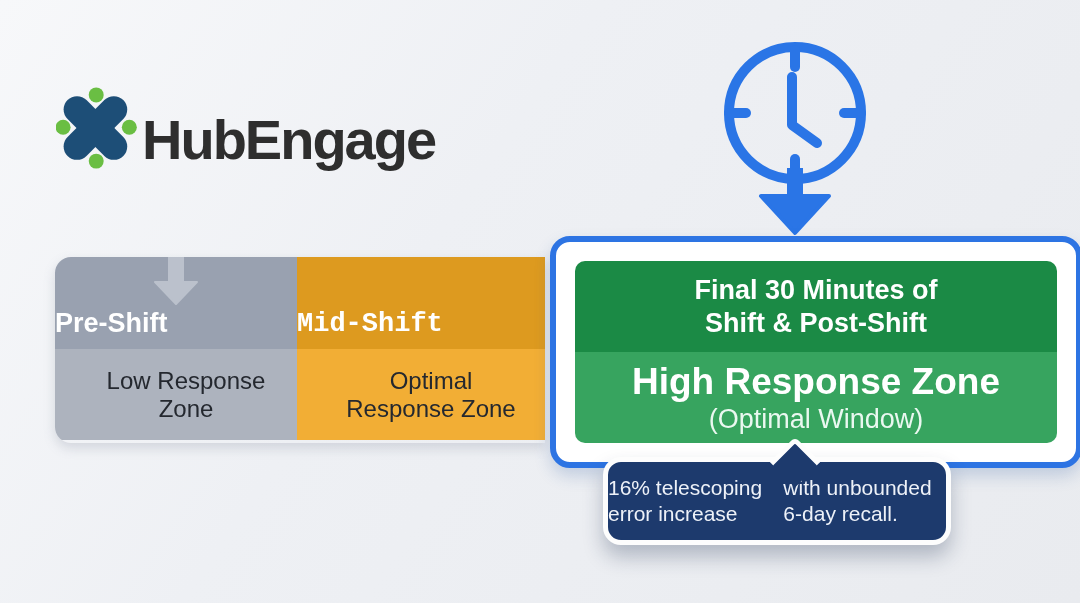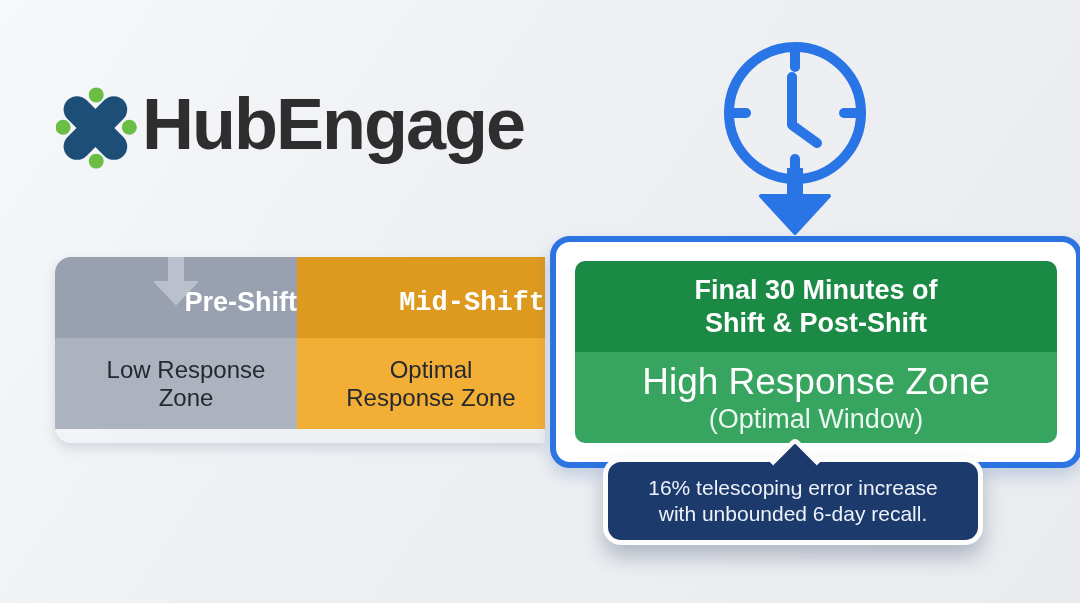--- a/index.html
+++ b/index.html
@@ -12,43 +12,43 @@
     position: relative;
     width: 1080px; height: 603px;
     background: linear-gradient(125deg, #f7f8fa 0%, #eef0f4 40%, #e9ebef 100%);
     overflow: hidden;
   }
 
   
   .logo-wrap { position: absolute; left: 56px; top: 84px; display: flex; align-items: flex-start; }
   .logo-icon { width: 82px; height: 88px; }
   .brand-name {
-    position: absolute; left: 86px; top: 0px;
-    font-size: 72px; font-weight: 600; letter-spacing: -2px;
+    position: absolute; left: 86px; top: 16px;
+    font-size: 56px; font-weight: 600; letter-spacing: -2px;
     color: #2e2e2e; line-height: 80px; white-space: nowrap;
   }
 
   
   .clock-svg { position: absolute; left: 713px; top: 36px; width: 164px; height: 200px; }
 
   
   .bar {
     position: absolute; left: 55px; top: 257px;
     width: 490px; height: 186px;
     display: flex;
     border-radius: 16px 0 0 16px;
     overflow: hidden;
     box-shadow: 0 5px 12px rgba(100,110,130,0.22);
   }
   .seg { display: flex; flex-direction: column; position: relative; }
   .seg-pre { width: 242px; }
   .seg-mid { width: 248px; }
   .seg-top {
-    height: 81px; display: flex; align-items: flex-end; justify-content: flex-end;
-    padding-bottom: 20px;
+    height: 92px; display: flex; align-items: flex-end; justify-content: flex-start;
+    padding-bottom: 10px;
   }
   .seg-label { font-size: 27px; font-weight: bold; color: #ffffff; }
   .seg-bottom {
     height: 91px; display: flex; align-items: center; justify-content: center;
     text-align: center;
     padding-left: 20px;
   }
   .zone-label { font-size: 24px; line-height: 28px; color: #24282f; }
   .seg-pre .seg-top   { background: #99a1b0; }
   .seg-pre .seg-bottom{ background: #adb3be; }
@@ -78,32 +78,32 @@
     height: 105px; background: #1b8a45;
     display: flex; flex-direction: column; align-items: center; justify-content: center;
     text-align: center;
   }
   .final-heading { font-size: 27px; line-height: 33px; font-weight: bold; color: #ffffff; }
   .final-bottom {
     height: 105px; background: #37a45f;
     display: flex; flex-direction: column; align-items: center; justify-content: center;
     text-align: center;
   }
-  .final-zone { font-size: 37px; line-height: 40px; font-weight: normal; color: #ffffff; }
+  .final-zone { font-size: 37px; line-height: 40px; font-weight: bold; color: #ffffff; }
   .final-sub  { font-size: 27px; line-height: 30px; color: #eaf8f0; margin-top: 2px; }
 
   
   .callout {
     position: absolute; left: 603px; top: 457px;
-    width: 380px; height: 88px;
+    width: 348px; height: 88px;
     background: #1d3a6d;
     border: 5px solid #fdfdfd;
     border-radius: 18px;
     z-index: 6;
-    display: flex; flex-direction: column; align-items: center; justify-content: center;
+    display: flex; flex-direction: row; align-items: center; justify-content: center;
     text-align: left;
     box-shadow: 0 12px 20px rgba(30,45,80,0.28);
   }
   .callout-line { font-size: 21px; line-height: 26px; color: #edf1f8; }
   .callout-caret {
     position: absolute; left: 777px; top: 444px;
     width: 36px; height: 36px;
     background: #1d3a6d;
     border-top: 5px solid #fdfdfd;
     border-left: 5px solid #fdfdfd;

